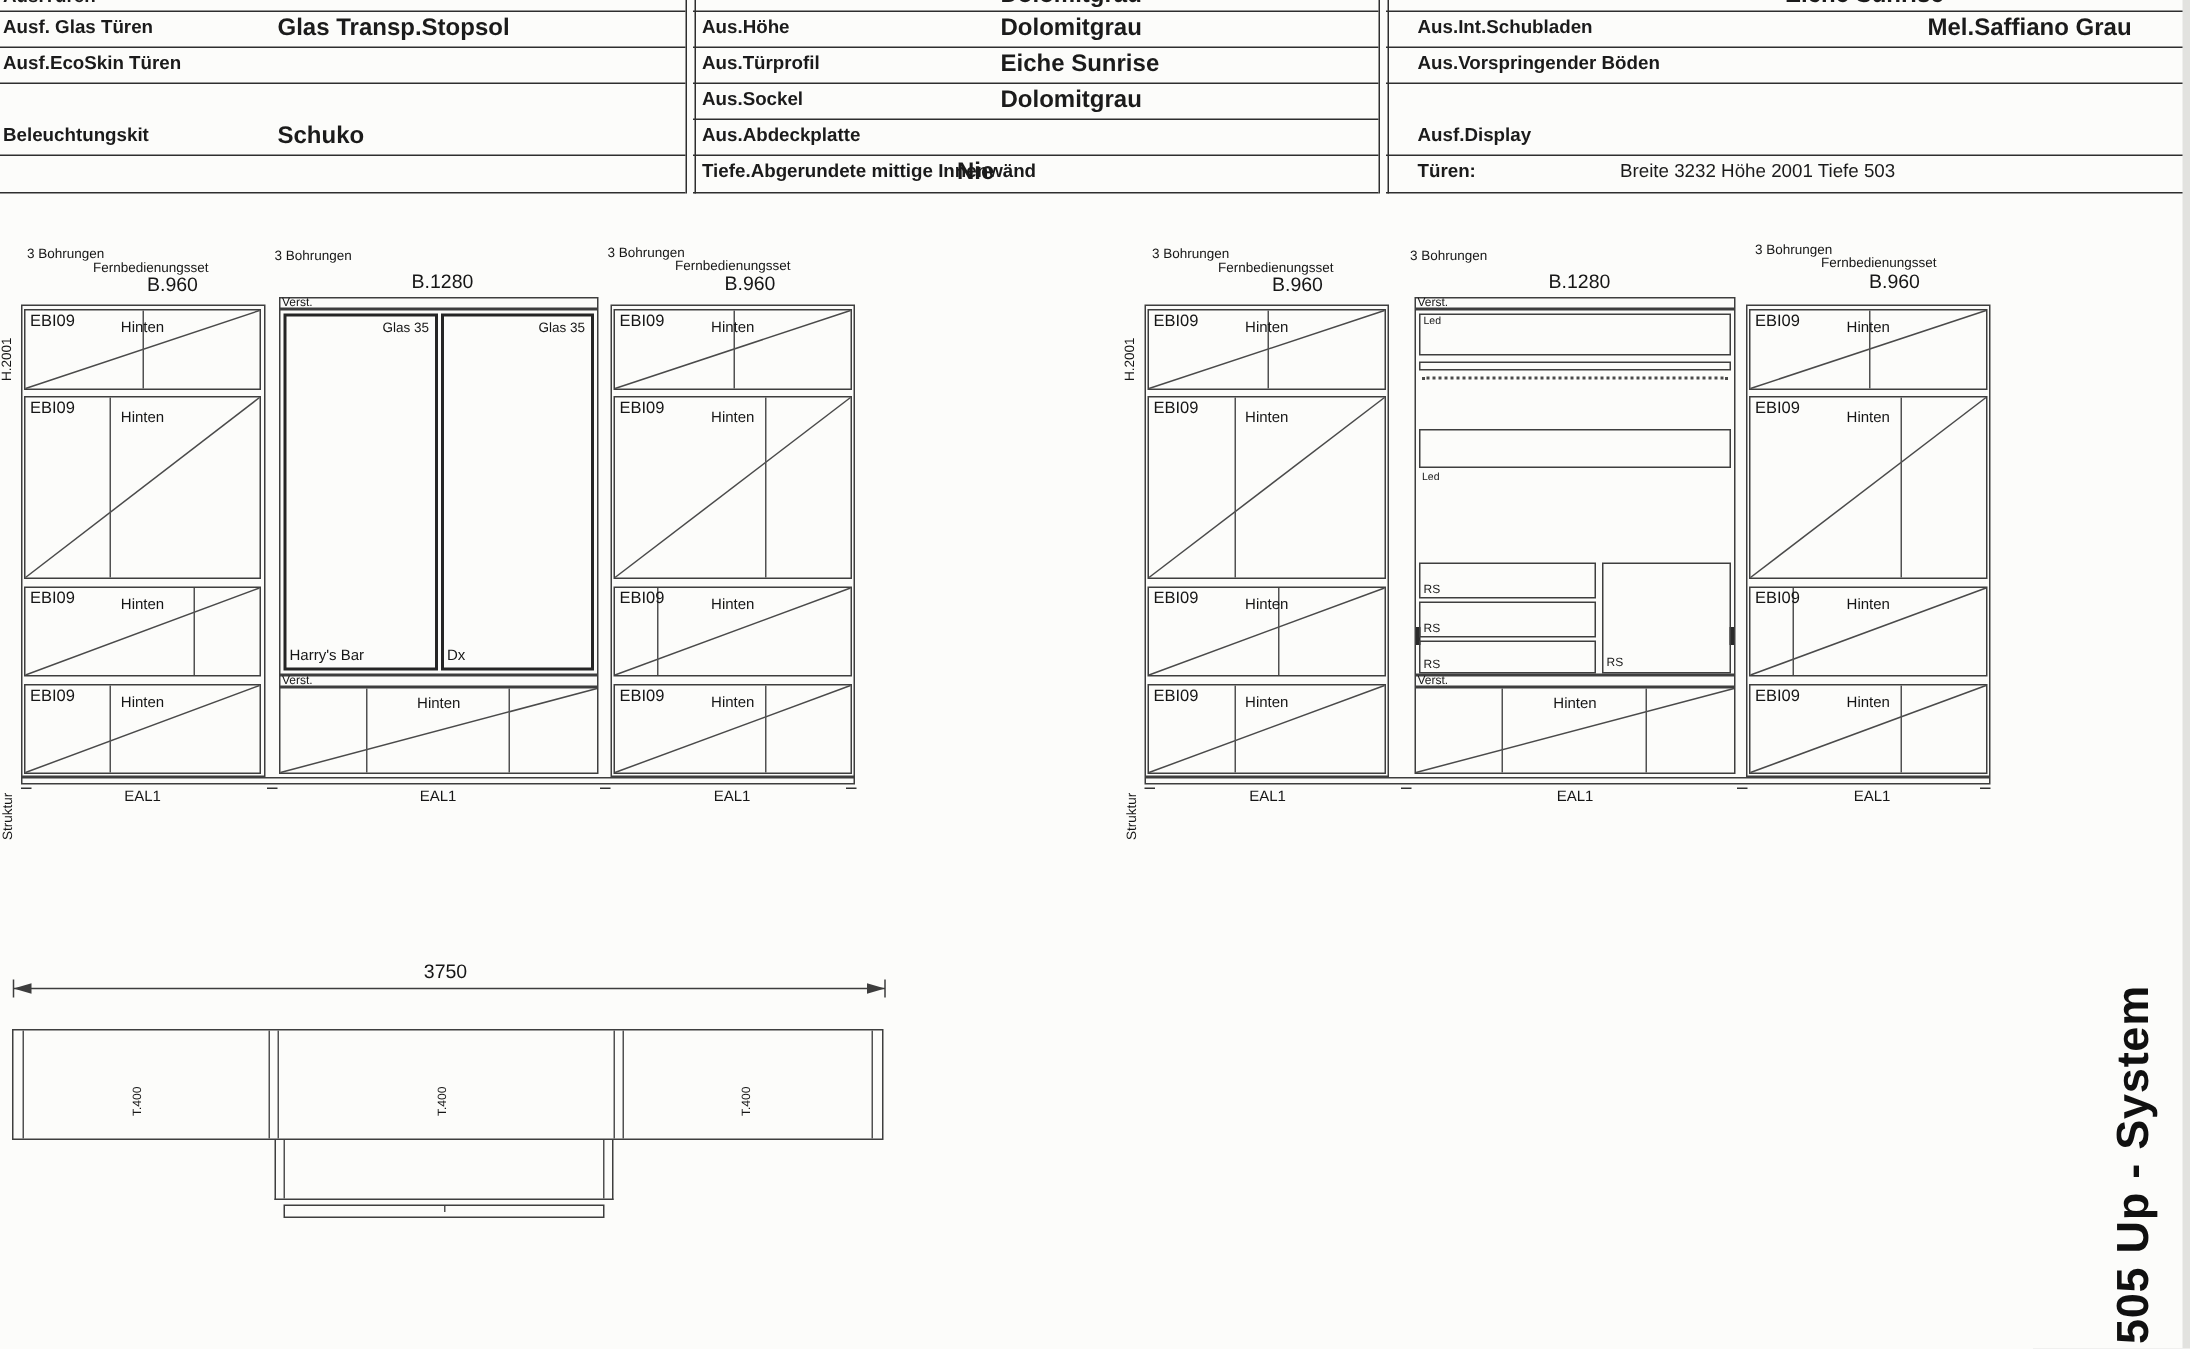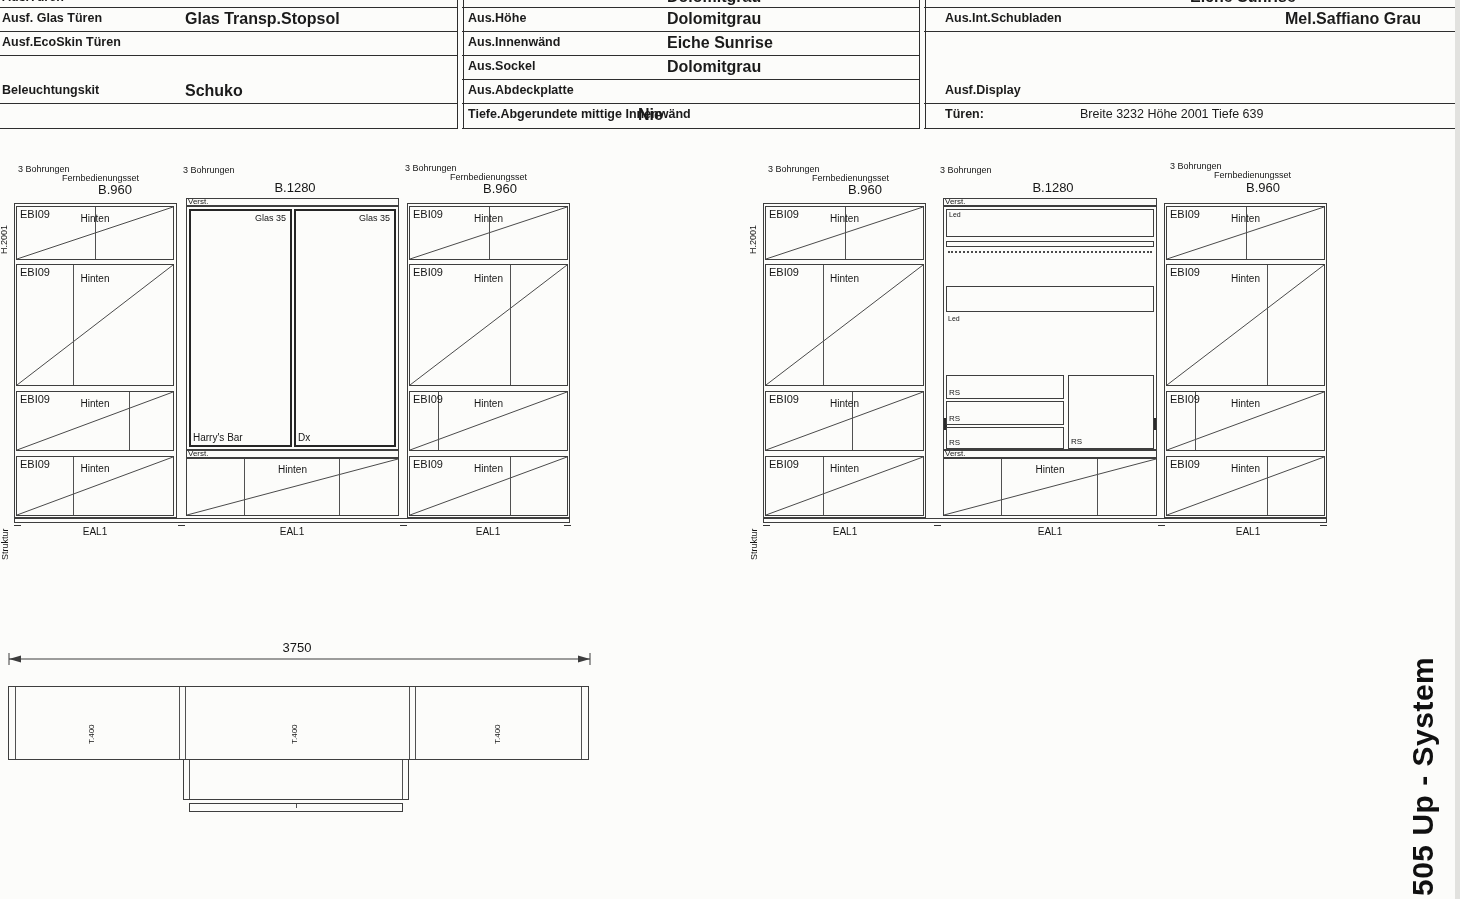--- a/index.html
+++ b/index.html
@@ -62,21 +62,21 @@
 
   <div class="tgroup" style="left:462px;width:457px">
     <div class="trow0">
       <span class="tvalue" style="left:205px">Dolomitgrau</span>
     </div>
     <div class="trow" style="top:7px">
       <span class="tlabel" style="left:6px">Aus.Höhe</span>
       <span class="tvalue" style="left:205px">Dolomitgrau</span>
     </div>
     <div class="trow" style="top:31px">
-      <span class="tlabel" style="left:6px">Aus.Innenwänd</span>
+      <span class="tlabel" style="left:6px">Aus.Türprofil</span>
       <span class="tvalue" style="left:205px">Eiche Sunrise</span>
     </div>
     <div class="trow" style="top:55px">
       <span class="tlabel" style="left:6px">Aus.Sockel</span>
       <span class="tvalue" style="left:205px">Dolomitgrau</span>
     </div>
     <div class="trow" style="top:79px">
       <span class="tlabel" style="left:6px">Aus.Abdeckplatte</span>
     </div>
     <div class="trow" style="top:103px;height:25px">
@@ -88,26 +88,29 @@
   <div class="vsep" style="left:919px"></div>
 
   <div class="tgroup" style="left:924px;width:536px">
     <div class="trow0">
       <span class="tvalue" style="left:266px">Eiche Sunrise</span>
     </div>
     <div class="trow" style="top:7px">
       <span class="tlabel" style="left:21px">Aus.Int.Schubladen</span>
       <span class="tvalue" style="left:361px">Mel.Saffiano Grau</span>
     </div>
+    <div class="trow" style="top:31px">
+      <span class="tlabel" style="left:21px">Aus.Vorspringender Böden</span>
+    </div>
     <div class="trow" style="top:79px">
       <span class="tlabel" style="left:21px">Ausf.Display</span>
     </div>
     <div class="trow" style="top:103px;height:25px">
       <span class="tlabel" style="left:21px">Türen:</span>
-      <span class="tvalue small" style="left:156px">Breite 3232 Höhe 2001 Tiefe 639</span>
+      <span class="tvalue small" style="left:156px">Breite 3232 Höhe 2001 Tiefe 503</span>
     </div>
   </div>
 
   <div class="draw" style="left:0;top:160px">
 
     <span class="lbl f9" style="left:18px;top:4px">3 Bohrungen</span>
     <span class="lbl f9" style="left:62px;top:13px">Fernbedienungsset</span>
     <span class="lbl f13 ctr" style="left:70px;top:22px;width:90px">B.960</span>
     <span class="lbl f9" style="left:183px;top:5px">3 Bohrungen</span>
     <span class="lbl f13 ctr" style="left:240px;top:20px;width:110px">B.1280</span>

